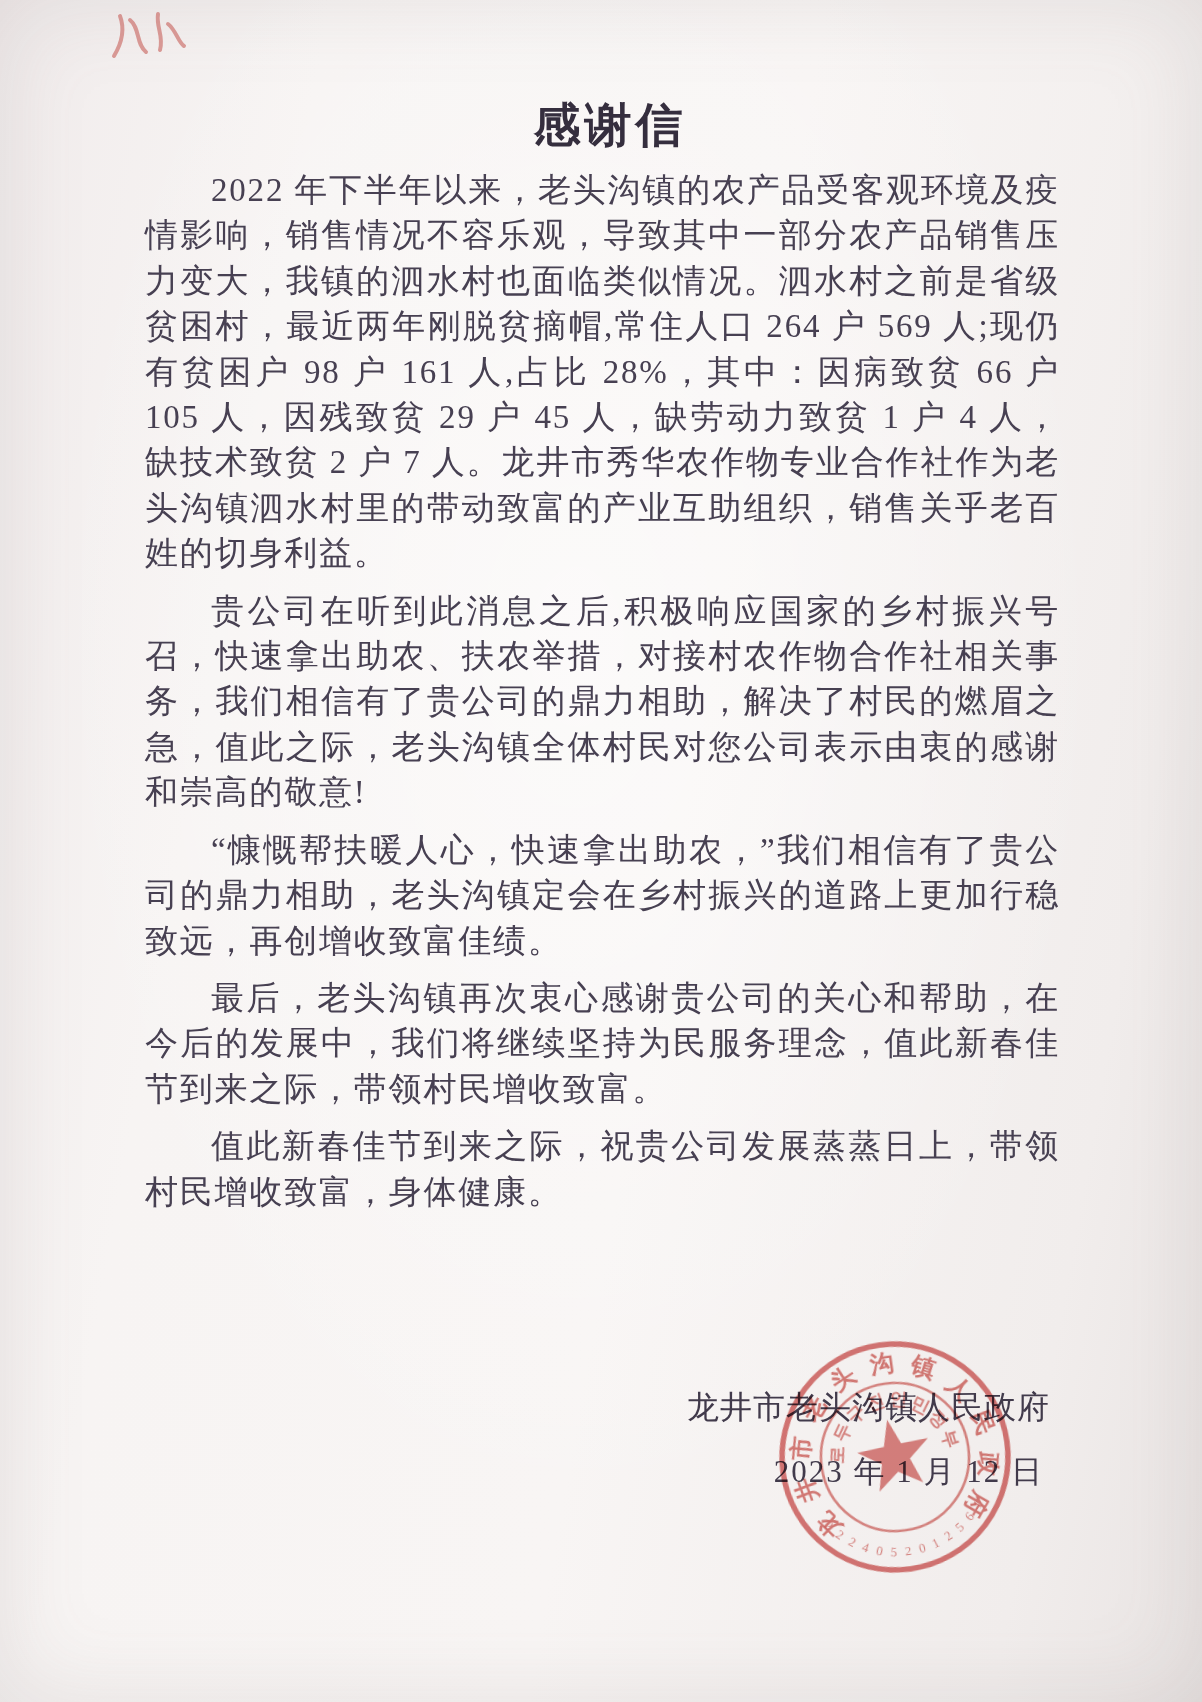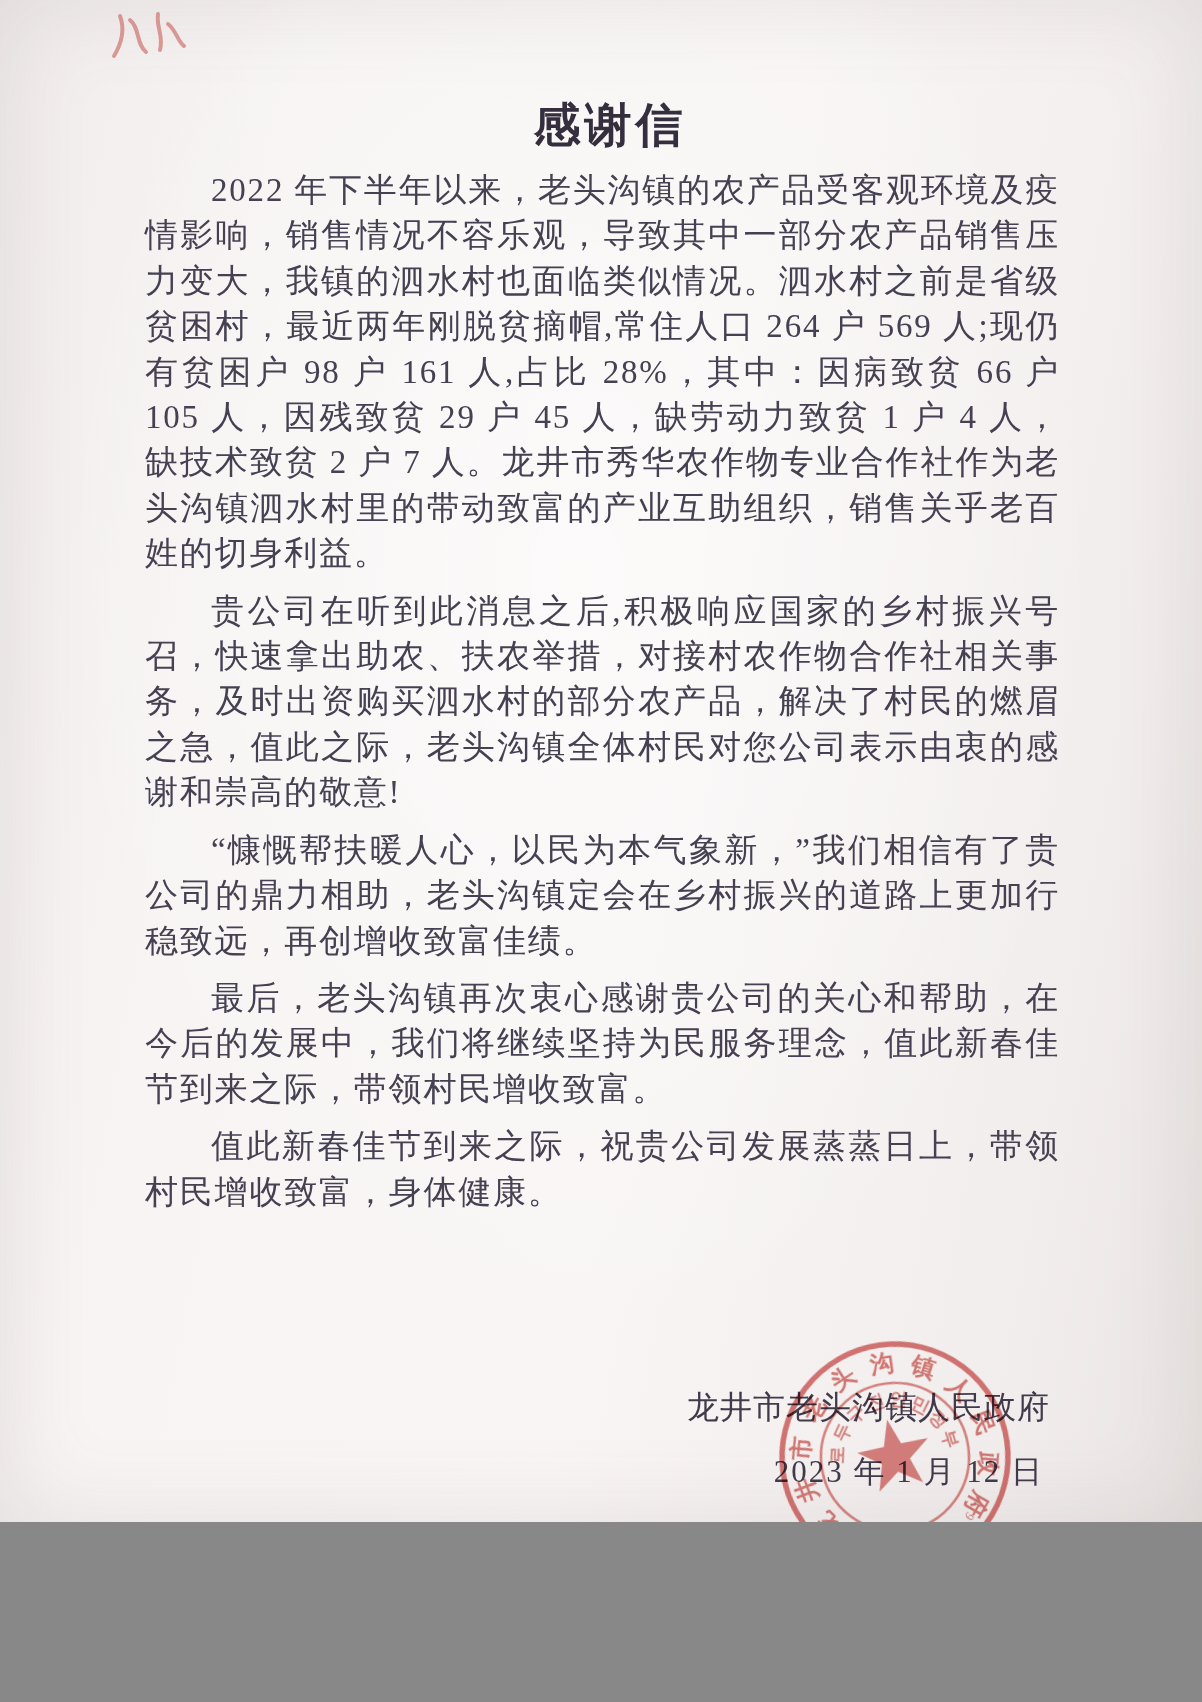--- a/index.html
+++ b/index.html
@@ -1,18 +1,18 @@
 <!DOCTYPE html>
 <html><head>
 <meta charset="utf-8">
 <style>
   html,body{margin:0;padding:0;background:#888;}
   .page{
     position:relative;
-    width:1202px;height:1522px;
+    width:1202px;height:1702px;
     margin:0 auto;
     overflow:hidden;
     background:
       radial-gradient(ellipse at 48% 38%, rgba(255,255,255,.55) 0%, rgba(255,255,255,0) 60%),
       linear-gradient(100deg,#f1ecec 0%,#f7f4f3 22%,#f8f5f4 55%,#f1edec 86%,#e9e4e3 100%);
     box-shadow:inset 0 0 90px rgba(120,105,105,.14);
     font-family:"Liberation Serif","DejaVu Serif",serif;
     color:#453c4d;
   }
   .title{
@@ -86,22 +86,22 @@
       <path d="M52 8 C 50 22, 58 30, 54 44"></path>
       <path d="M62 18 C 70 24, 72 36, 78 40"></path>
     </g>
   </svg>
 
   <h1 class="title">感谢信</h1>
 
 
   <div class="body-text">
     <p>2022 年下半年以来，老头沟镇的农产品受客观环境及疫情影响，销售情况不容乐观，导致其中一部分农产品销售压力变大，我镇的泗水村也面临类似情况。泗水村之前是省级贫困村，最近两年刚脱贫摘帽,常住人口 264 户 569 人;现仍有贫困户 98 户 161 人,占比 28%，其中：因病致贫 66 户 105 人，因残致贫 29 户 45 人，缺劳动力致贫 1 户 4 人，缺技术致贫 2 户 7 人。龙井市秀华农作物专业合作社作为老头沟镇泗水村里的带动致富的产业互助组织，销售关乎老百姓的切身利益。</p>
-    <p>贵公司在听到此消息之后,积极响应国家的乡村振兴号召，快速拿出助农、扶农举措，对接村农作物合作社相关事务，及时出资购买泗水村的部分农产品，解决了村民的燃眉之急，值此之际，老头沟镇全体村民对您公司表示由衷的感谢和崇高的敬意!</p>
-    <p>“慷慨帮扶暖人心，以民为本气象新，”我们相信有了贵公司的鼎力相助，老头沟镇定会在乡村振兴的道路上更加行稳致远，再创增收致富佳绩。</p>
+    <p>贵公司在听到此消息之后,积极响应国家的乡村振兴号召，快速拿出助农、扶农举措，对接村农作物合作社相关事务，我们相信有了贵公司的鼎力相助，解决了村民的燃眉之急，值此之际，老头沟镇全体村民对您公司表示由衷的感谢和崇高的敬意!</p>
+    <p>“慷慨帮扶暖人心，快速拿出助农，”我们相信有了贵公司的鼎力相助，老头沟镇定会在乡村振兴的道路上更加行稳致远，再创增收致富佳绩。</p>
     <p>最后，老头沟镇再次衷心感谢贵公司的关心和帮助，在今后的发展中，我们将继续坚持为民服务理念，值此新春佳节到来之际，带领村民增收致富。</p>
     <p>值此新春佳节到来之际，祝贵公司发展蒸蒸日上，带领村民增收致富，身体健康。</p>
   </div>
 
   <div class="signature">龙井市老头沟镇人民政府</div>
 
   <div class="date-line">2023 年 1 月 12 日</div>
 
   <svg class="seal" viewBox="0 0 264 264">
     <defs>

